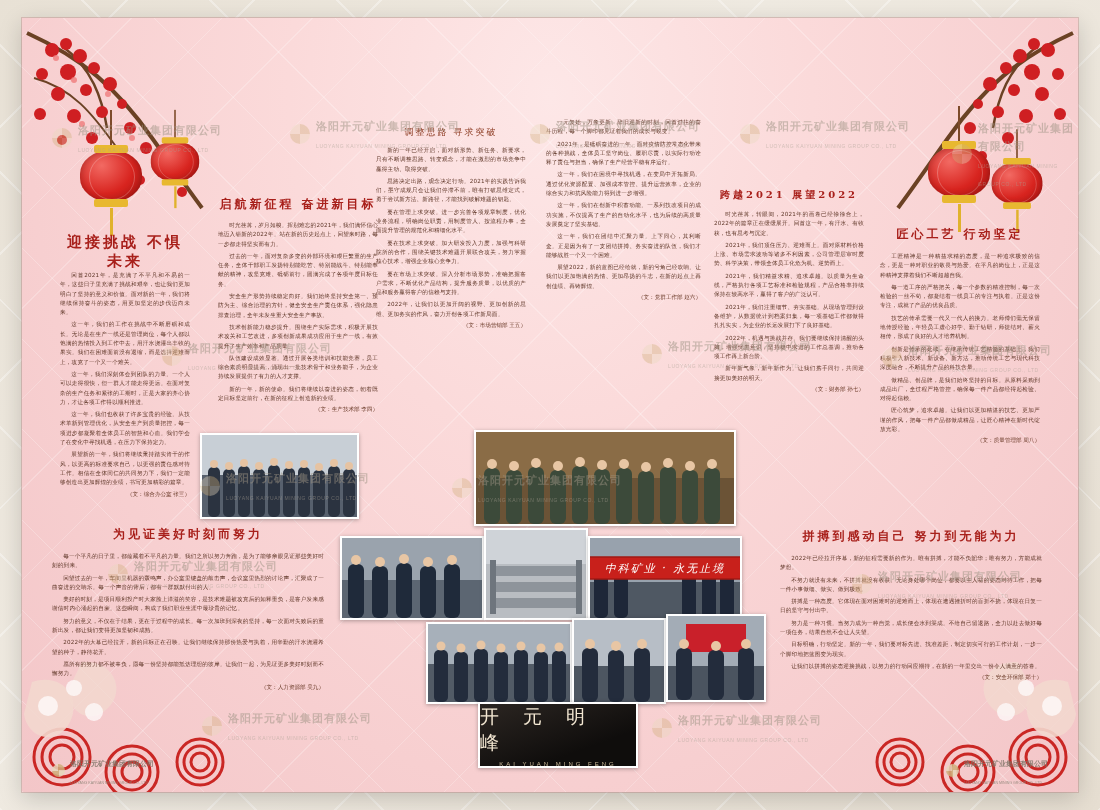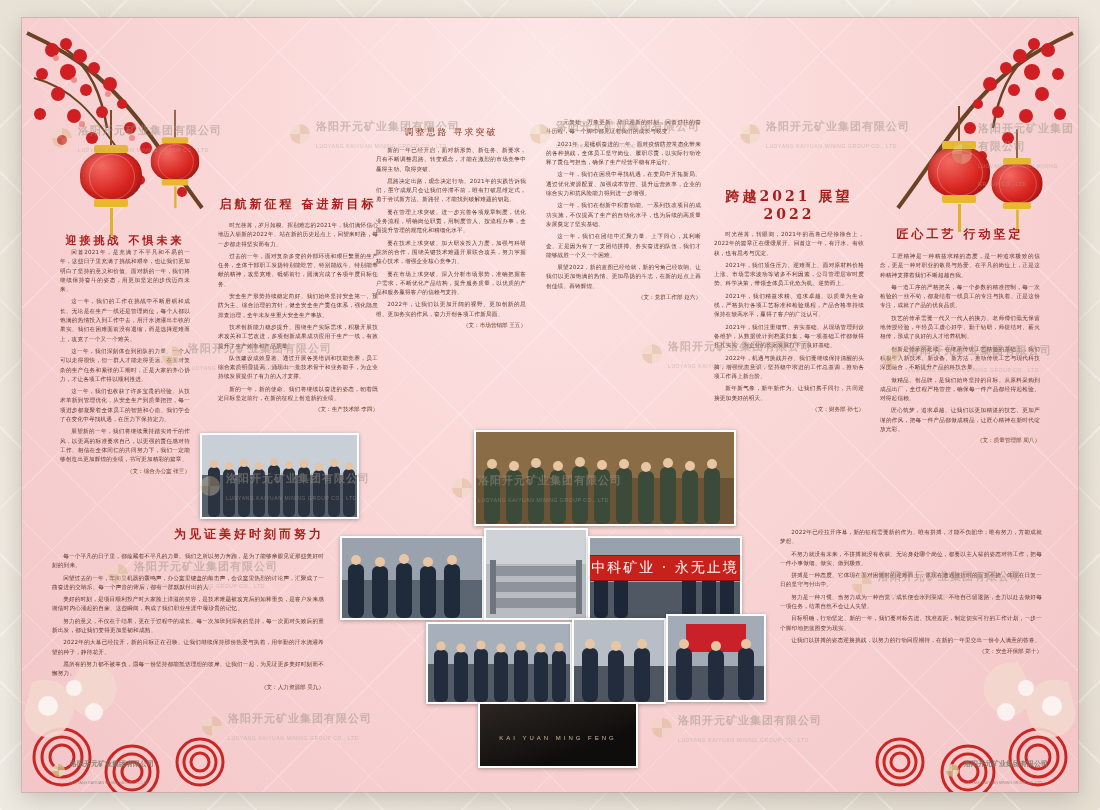--- a/index.html
+++ b/index.html
@@ -83,22 +83,22 @@
     font-family:"DejaVu Sans", sans-serif;
   }
   .body-text p{margin:0 0 3px 0;text-indent:2em;}
   .sign{text-align:right;font-size:5.6px;color:#6b3b29;margin-top:2px;}
 
   
   .photo{position:absolute;border:2px solid #fff;box-shadow:0 1px 4px rgba(0,0,0,.3);overflow:hidden;}
   .ph-inner{width:100%;height:100%;position:relative;}
   .banner-red{
     position:absolute;left:50%;top:38%;transform:translate(-50%,-50%);
-    background:#c8201b;color:#fff;font-size:14px;letter-spacing:2px;padding:3px 26px;
-    font-family:"DejaVu Serif",serif;white-space:nowrap;border:1px solid #8d1511;
+    background:#c8201b;color:#fff;font-size:11px;letter-spacing:2px;padding:3px 26px;
+    font-family:"DejaVu Serif",serif;white-space:nowrap;border:1px solid #8d1511;font-style:italic;
   }
   .dark-title-photo{
     background:linear-gradient(160deg,#2c2622,#0f0d0c 70%);
     color:#f3e7d2;display:flex;flex-direction:column;align-items:center;justify-content:center;
   }
   .dk-main{font-family:"DejaVu Serif",serif;font-size:19px;letter-spacing:9px;}
   .dk-sub{font-size:6px;letter-spacing:3px;margin-top:5px;color:#cdbb9b;}
 
   
   .wm{
@@ -260,21 +260,21 @@
       </g>
       <g fill="#fff" opacity=".75">
         <circle cx="26" cy="64" r="10"></circle>
           <circle cx="52" cy="46" r="8"></circle>
           <circle cx="72" cy="70" r="9"></circle>
       </g>
     </svg>
 
 
     <div class="col" style="left:38px;top:215px;width:130px;">
-      <div class="art-head" style="font-size:11px;">迎接挑战  不惧未来</div>
+      <div class="art-head" style="font-size:15px;">迎接挑战  不惧未来</div>
       <div class="body-text">
         <p>回首2021年，是充满了不平凡和不易的一年，这些日子里充满了挑战和艰辛，也让我们更加明白了坚持的意义和价值。面对新的一年，我们将继续保持奋斗的姿态，用更加坚定的步伐迈向未来。</p>
         <p>这一年，我们的工作在挑战中不断磨砺和成长。无论是在生产一线还是管理岗位，每个人都以饱满的热情投入到工作中去，用汗水浇灌出丰收的果实。我们在困难面前没有退缩，而是选择迎难而上，攻克了一个又一个难关。</p>
         <p>这一年，我们深刻体会到团队的力量。一个人可以走得很快，但一群人才能走得更远。在面对复杂的生产任务和紧张的工期时，正是大家的齐心协力，才让各项工作得以顺利推进。</p>
         <p>这一年，我们也收获了许多宝贵的经验。从技术革新到管理优化，从安全生产到质量把控，每一项进步都凝聚着全体员工的智慧和心血。我们学会了在变化中寻找机遇，在压力下保持定力。</p>
         <p>展望新的一年，我们将继续秉持踏实肯干的作风，以更高的标准要求自己，以更强的责任感对待工作。相信在全体同仁的共同努力下，我们一定能够创造出更加辉煌的业绩，书写更加精彩的篇章。</p>
       </div>
       <div class="sign">（文：综合办公室  张三）</div>
     </div>
 
@@ -310,21 +310,21 @@
         <p>2021年，是砥砺奋进的一年。面对疫情防控常态化带来的各种挑战，全体员工坚守岗位、履职尽责，以实际行动诠释了责任与担当，确保了生产经营平稳有序运行。</p>
         <p>这一年，我们在困境中寻找机遇，在变局中开拓新局。通过优化资源配置、加强成本管控、提升运营效率，企业的综合实力和抗风险能力得到进一步增强。</p>
         <p>这一年，我们在创新中积蓄动能。一系列技改项目的成功实施，不仅提高了生产的自动化水平，也为后续的高质量发展奠定了坚实基础。</p>
         <p>这一年，我们在团结中汇聚力量。上下同心，其利断金。正是因为有了一支团结拼搏、务实奋进的队伍，我们才能够战胜一个又一个困难。</p>
         <p>展望2022，新的蓝图已经绘就，新的号角已经吹响。让我们以更加饱满的热情、更加昂扬的斗志，在新的起点上再创佳绩、再铸辉煌。</p>
       </div>
       <div class="sign">（文：党群工作部  赵六）</div>
     </div>
 
     <div class="col" style="left:692px;top:170px;width:150px;">
-      <div class="art-head" style="font-size:14px;margin-bottom:8px;">跨越2021  展望2022</div>
+      <div class="art-head" style="font-size:10px;margin-bottom:8px;">跨越2021  展望2022</div>
       <div class="body-text">
         <p>时光荏苒，转眼间，2021年的画卷已经徐徐合上，2022年的篇章正在缓缓展开。回首这一年，有汗水、有收获，也有思考与沉淀。</p>
         <p>2021年，我们顶住压力、迎难而上。面对原材料价格上涨、市场需求波动等诸多不利因素，公司管理层审时度势、科学决策，带领全体员工化危为机、逆势而上。</p>
         <p>2021年，我们精益求精、追求卓越。以质量为生命线，严格执行各项工艺标准和检验规程，产品合格率持续保持在较高水平，赢得了客户的广泛认可。</p>
         <p>2021年，我们注重细节、夯实基础。从现场管理到设备维护，从数据统计到档案归集，每一项基础工作都做得扎扎实实，为企业的长远发展打下了良好基础。</p>
         <p>2022年，机遇与挑战并存。我们要继续保持清醒的头脑，增强忧患意识，坚持稳中求进的工作总基调，推动各项工作再上新台阶。</p>
         <p>新年新气象，新年新作为。让我们携手同行，共同迎接更加美好的明天。</p>
       </div>
       <div class="sign">（文：财务部  孙七）</div>
     </div>
@@ -336,33 +336,34 @@
         <p>每一道工序的严格把关，每一个参数的精准控制，每一次检验的一丝不苟，都凝结着一线员工的专注与执着。正是这份专注，成就了产品的优良品质。</p>
         <p>技艺的传承需要一代又一代人的接力。老师傅们毫无保留地传授经验，年轻员工虚心好学、勤于钻研，师徒结对、薪火相传，形成了良好的人才培养机制。</p>
         <p>创新是传承的延续。在继承传统工艺精髓的基础上，我们积极引入新技术、新设备、新方法，推动传统工艺与现代科技深度融合，不断提升产品的科技含量。</p>
         <p>做精品、创品牌，是我们始终坚持的目标。从原料采购到成品出厂，全过程严格管控，确保每一件产品都经得起检验、对得起信赖。</p>
         <p>匠心筑梦，追求卓越。让我们以更加精湛的技艺、更加严谨的作风，把每一件产品都做成精品，让匠心精神在新时代绽放光彩。</p>
       </div>
       <div class="sign">（文：质量管理部  周八）</div>
     </div>
 
     <div class="col" style="left:30px;top:508px;width:272px;">
-      <div class="art-head" style="font-size:12px;margin-bottom:9px;text-align:right;">为见证美好时刻而努力</div>
+      <div class="art-head" style="font-size:12px;margin-bottom:9px;">为见证美好时刻而努力</div>
       <div class="body-text" style="column-count:1;">
         <p>每一个平凡的日子里，都蕴藏着不平凡的力量。我们之所以努力奔跑，是为了能够亲眼见证那些美好时刻的到来。</p>
         <p>回望过去的一年，车间里机器的轰鸣声，办公室里键盘的敲击声，会议室里热烈的讨论声，汇聚成了一曲奋进的交响乐。每一个声音的背后，都有一群默默付出的人。</p>
         <p>美好的时刻，是项目顺利投产时大家脸上洋溢的笑容，是技术难题被攻克后的如释重负，是客户发来感谢信时内心涌起的自豪。这些瞬间，构成了我们职业生涯中最珍贵的记忆。</p>
         <p>努力的意义，不仅在于结果，更在于过程中的成长。每一次加班到深夜的坚持，每一次面对失败后的重新出发，都让我们变得更加坚韧和成熟。</p>
         <p>2022年的大幕已经拉开，新的目标正在召唤。让我们继续保持那份热爱与执着，用辛勤的汗水浇灌希望的种子，静待花开。</p>
         <p>愿所有的努力都不被辜负，愿每一份坚持都能抵达理想的彼岸。让我们一起，为见证更多美好时刻而不懈努力。</p>
       </div>
       <div class="sign">（文：人力资源部  吴九）</div>
     </div>
 
     <div class="col" style="left:758px;top:510px;width:262px;">
+      <div class="art-head" style="font-size:12px;margin-bottom:9px;">拼搏到感动自己  努力到无能为力</div>
       <div class="body-text">
         <p>2022年已经拉开序幕，新的征程需要新的作为。唯有拼搏，才能不负韶华；唯有努力，方能成就梦想。</p>
         <p>不努力就没有未来，不拼搏就没有收获。无论身处哪个岗位，都要以主人翁的姿态对待工作，把每一件小事做细、做实、做到极致。</p>
         <p>拼搏是一种态度。它体现在面对困难时的迎难而上，体现在遭遇挫折时的百折不挠，体现在日复一日的坚守与付出中。</p>
         <p>努力是一种习惯。当努力成为一种自觉，成长便会水到渠成。不给自己留退路，全力以赴去做好每一项任务，结果自然不会让人失望。</p>
         <p>目标明确，行动坚定。新的一年，我们要对标先进、找准差距，制定切实可行的工作计划，一步一个脚印地把蓝图变为现实。</p>
         <p>让我们以拼搏的姿态迎接挑战，以努力的行动回应期待，在新的一年里交出一份令人满意的答卷。</p>
       </div>
       <div class="sign">（文：安全环保部  郑十）</div>
     </div>
@@ -560,20 +561,21 @@
           <g fill="#e8c6a4">
               <circle cx="16" cy="28" r="5"></circle>
               <circle cx="48" cy="30" r="5"></circle>
               <circle cx="78" cy="28" r="5"></circle>
             </g>
         </svg>
       </div>
     </div>
 
     <div class="photo dark-title-photo" style="left:456px;top:684px;width:156px;height:62px;">
+      <div class="dk-main">开 元 明 峰</div>
       <div class="dk-sub">KAI YUAN MING FENG</div>
     </div>
 
     <div class="wm" style="left:30px;top:102px;">
       <span class="mark"></span>
       <span>
         <span class="t1">洛阳开元矿业集团有限公司</span><br>
         <span class="t2">LUOYANG KAIYUAN MINING GROUP CO., LTD</span>
       </span>
     </div>

